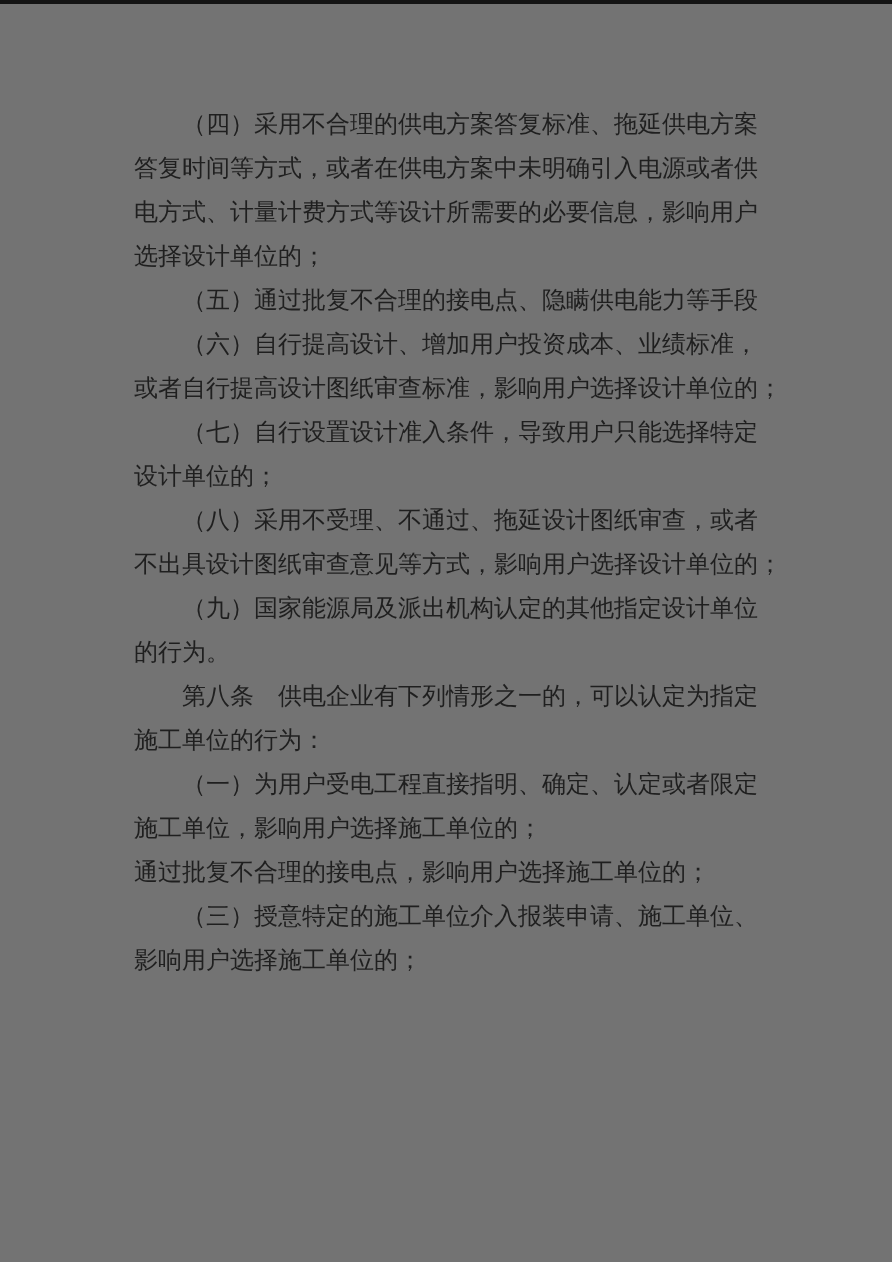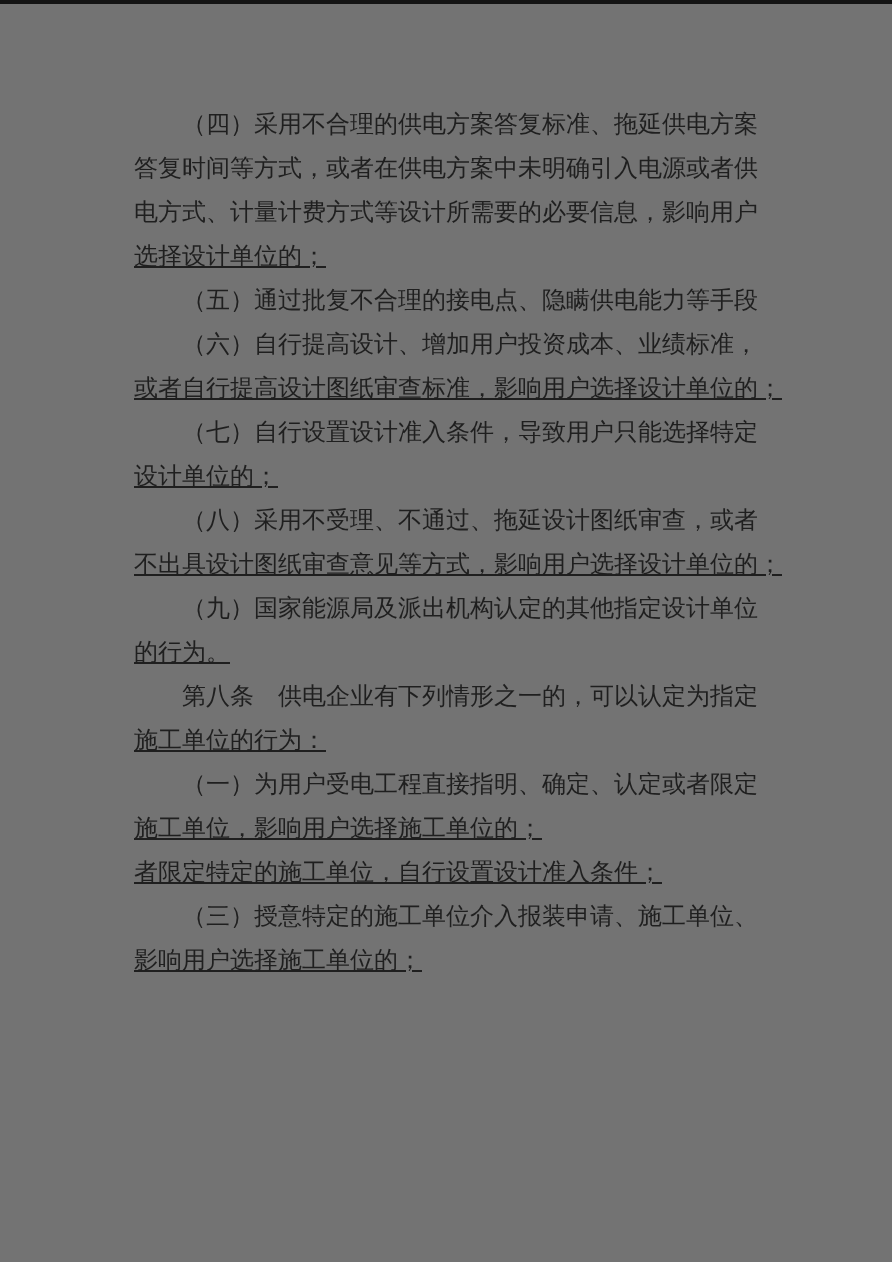--- a/index.html
+++ b/index.html
@@ -35,21 +35,20 @@
     white-space: nowrap;
     text-align: justify;
     text-align-last: justify;
     overflow: visible;
   }
   .line.first {
     text-indent: 2em;
   }
   .line.last {
     text-align-last: left;
-    text-decoration: underline;
   }
 </style>
 </head>
 <body>
 
 <div class="page">
   <div class="text-block">
 
     <div class="para">
       <div class="line first">（四）采用不合理的供电方案答复标准、拖延供电方案</div>
@@ -86,21 +85,21 @@
       <div class="line first">第八条　供电企业有下列情形之一的，可以认定为指定</div>
       <div class="line last">施工单位的行为：</div>
     </div>
 
     <div class="para">
       <div class="line first">（一）为用户受电工程直接指明、确定、认定或者限定</div>
       <div class="line last">施工单位，影响用户选择施工单位的；</div>
     </div>
 
     <div class="para">
-      <div class="line last">者限定特定的施工单位，自行设置设计准入条件；</div>
+      <div class="line last">通过批复不合理的接电点，影响用户选择施工单位的；</div>
     </div>
 
     <div class="para">
       <div class="line first">（三）授意特定的施工单位介入报装申请、施工单位、</div>
       <div class="line last">影响用户选择施工单位的；</div>
     </div>
 
   </div>
 </div>
 

